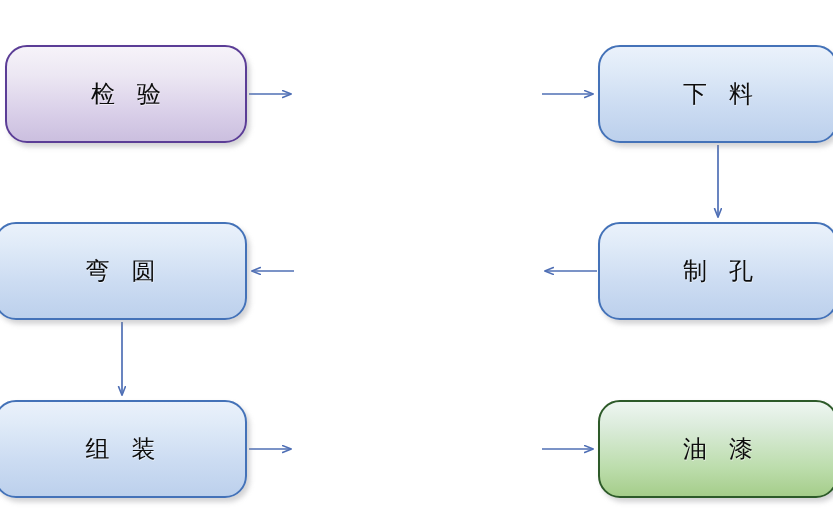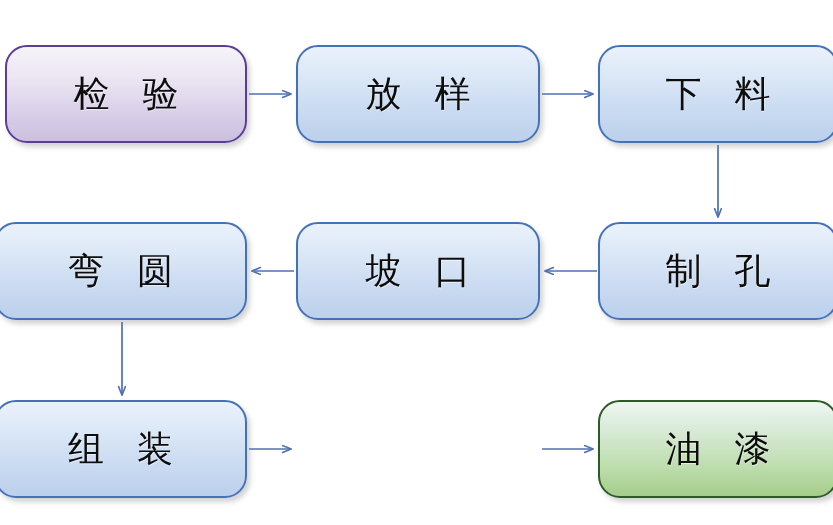--- a/index.html
+++ b/index.html
@@ -20,21 +20,21 @@
   .node {
     position: absolute;
     box-sizing: border-box;
     border-radius: 22px;
     display: flex;
     align-items: center;
     justify-content: center;
     box-shadow: 3px 4px 5px rgba(140,140,145,0.38);
   }
   .node .label {
-    font-size: 36px;
+    font-size: 24px;
     letter-spacing: 0.30em;
     text-indent: 0.30em;
     color: #0d0d0d;
     line-height: 1;
     white-space: nowrap;
     font-weight: 400;
     text-shadow: 0.6px 0.6px 0 rgba(255,255,255,0.55);
   }
   .node.blue {
     background: linear-gradient(to bottom, #eaf1fb 0%, #e0ebf8 22%, #ccdcf2 62%, #bcd0ec 100%);
@@ -78,35 +78,29 @@
       <line x1="122" y1="322" x2="122" y2="395" marker-end="url(#ah)"></line>
       <line x1="249" y1="449" x2="291" y2="449" marker-end="url(#ah)"></line>
       <line x1="542" y1="449" x2="593" y2="449" marker-end="url(#ah)"></line>
     </g>
   </svg>
 
   <div class="node purple" style="left:5px; top:45px; width:242px; height:98px;">
     <span class="label">检 验</span>
   </div>
 
-  <div class="node blue" style="left:296px; top:45px; width:244px; height:98px;">
-    <span class="label">放 样</span>
-  </div>
 
   <div class="node blue" style="left:598px; top:45px; width:240px; height:98px;">
     <span class="label">下 料</span>
   </div>
 
   <div class="node blue" style="left:598px; top:222px; width:240px; height:98px;">
     <span class="label">制 孔</span>
   </div>
 
-  <div class="node blue" style="left:296px; top:222px; width:244px; height:98px;">
-    <span class="label">坡 口</span>
-  </div>
 
   <div class="node blue" style="left:-6px; top:222px; width:253px; height:98px;">
     <span class="label">弯 圆</span>
   </div>
 
   <div class="node blue" style="left:-6px; top:400px; width:253px; height:98px;">
     <span class="label">组 装</span>
   </div>
 
 

